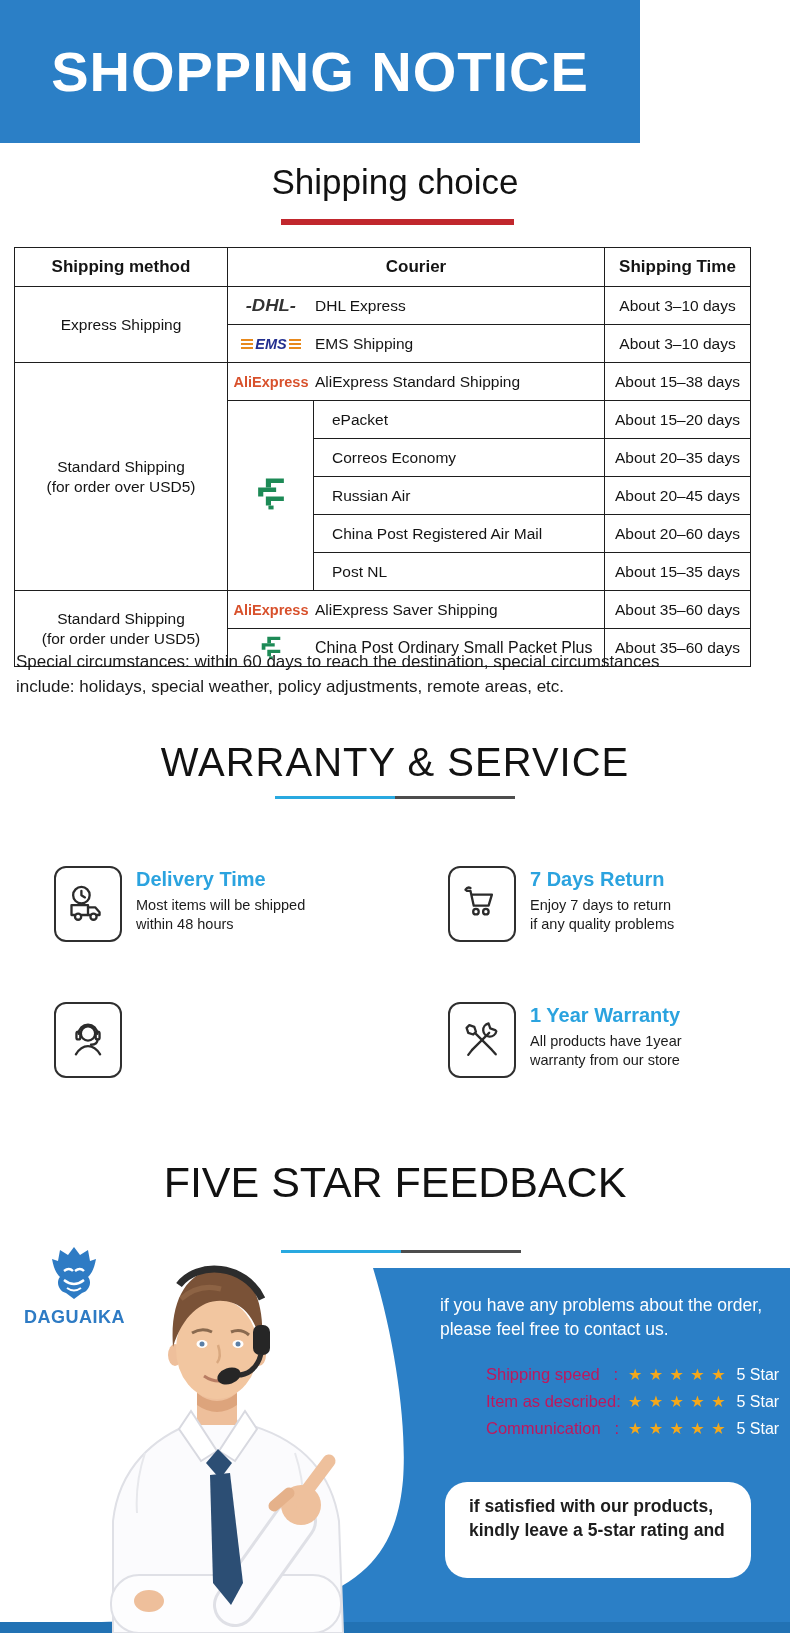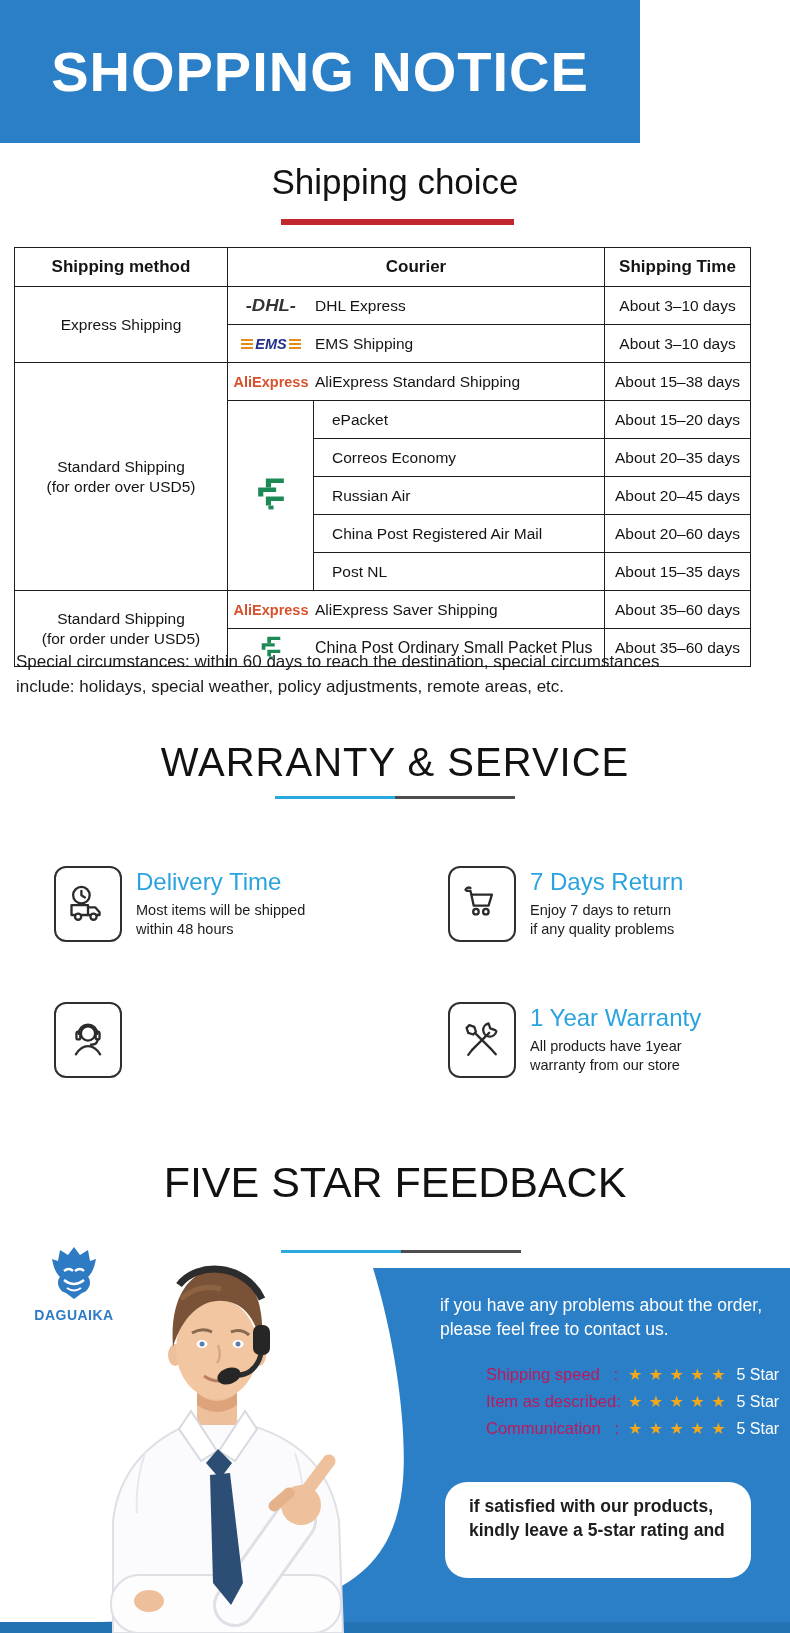--- a/index.html
+++ b/index.html
@@ -41,30 +41,30 @@
   #warranty-title{top:740px;font-size:40px;font-weight:500;letter-spacing:1px;}
   .dual-rule{position:absolute;height:3px;width:240px;}
   .dual-rule .half-cyan{position:absolute;left:0;top:0;width:50%;height:3px;background:#29A9E0;}
   .dual-rule .half-dark{position:absolute;left:50%;top:0;width:50%;height:3px;background:#4D4D4D;}
   #ws-rule{left:275px;top:796px;}
   #fs-rule{left:281px;top:1250px;}
 
   .w-item{position:absolute;display:flex;gap:14px;width:350px;}
   .w-iconbox{flex:0 0 64px;width:64px;height:72px;border:2px solid #2f2f2f;border-radius:12px;
              display:flex;align-items:center;justify-content:center;background:#fff;}
-  .w-text .w-title{font-size:24px;color:#2BA3DF;margin:2px 0 5px 0;font-weight:400;}
+  .w-text .w-title{font-size:20px;color:#2BA3DF;margin:2px 0 5px 0;font-weight:700;}
   .w-text .w-line{font-size:14.5px;color:#1c1c1c;line-height:1.32;}
   .icon-svg{stroke:#2b2b2b;fill:none;stroke-width:2.1;stroke-linecap:round;stroke-linejoin:round;}
 
   
   #feedback-title{top:1158px;font-size:43px;font-weight:400;}
   .fb-sec{position:absolute;left:0;top:1193px;width:790px;height:440px;}
   .fb-bg{position:absolute;left:0;top:0;}
   .brand{position:absolute;left:24px;top:54px;width:100px;text-align:center;}
-  .brand-name{margin-top:4px;font-size:14px;font-weight:700;color:#2E7BC4;letter-spacing:0.5px;}
+  .brand-name{margin-top:4px;font-size:18px;font-weight:700;color:#2E7BC4;letter-spacing:0.5px;}
   .person{position:absolute;left:85px;top:60px;}
   .fb-intro{position:absolute;left:440px;top:100px;color:#fff;font-size:17.5px;line-height:1.38;}
   .ratings{position:absolute;left:442px;top:168px;}
   .rate-row{display:flex;align-items:center;height:27px;}
   .rate-label{white-space:pre;color:#be185d;font-size:16.5px;width:142px;margin-left:44px;}
   .rate-stars{color:#F3A81C;font-size:16px;letter-spacing:1px;white-space:pre;margin-right:10px;}
   .rate-val{color:#fff;font-size:16px;}
   .cta-box{position:absolute;left:445px;top:289px;width:306px;height:96px;background:#fff;border-radius:22px;
            box-sizing:border-box;padding:13px 10px 0 24px;}
   .cta-box .cta-line{font-size:17.5px;font-weight:700;color:#1d1d1d;line-height:1.35;}

